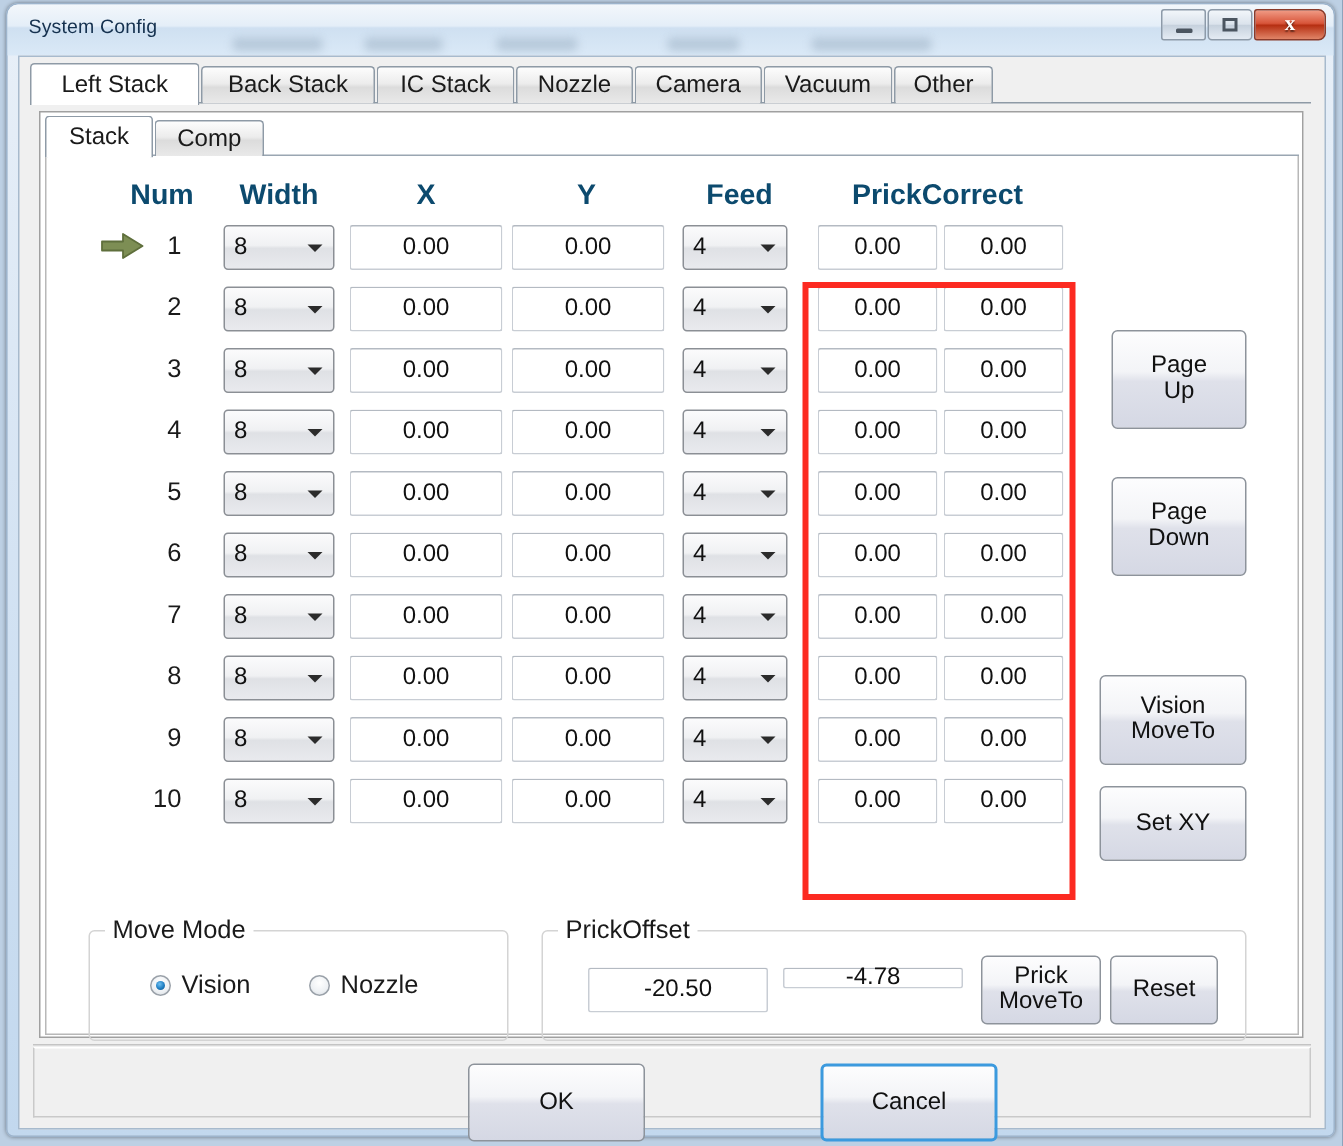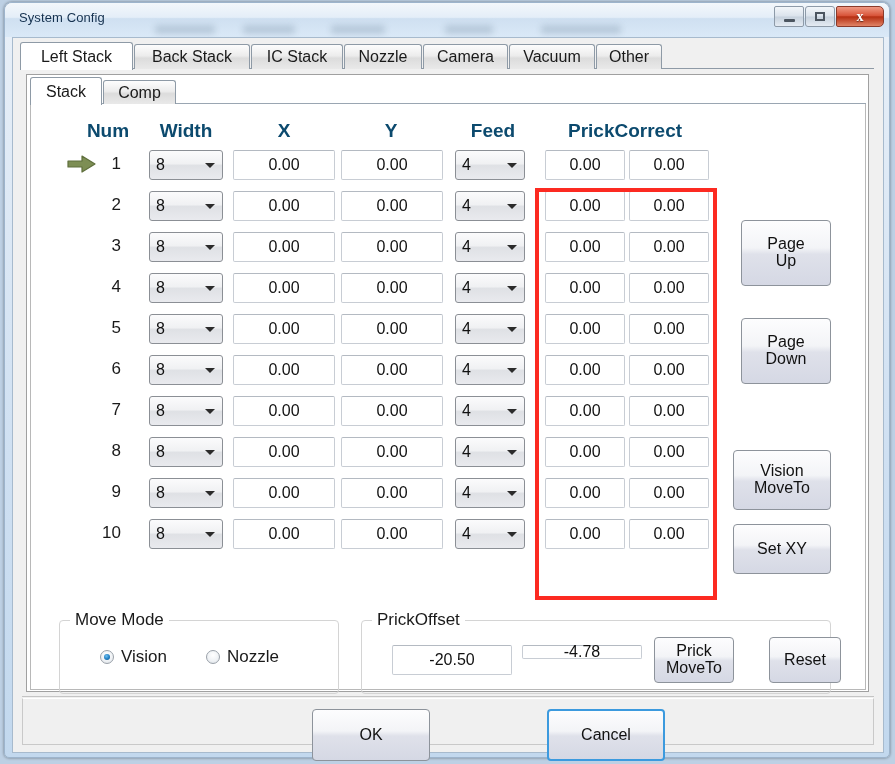--- a/index.html
+++ b/index.html
@@ -560,21 +560,21 @@
               <span>Nozzle</span>
             </div>
           </div>
 
           <div class="groupbox" style="left:330px; top:516px; width:470px; height:74px;">
             <div class="groupbox-title">PrickOffset</div>
             <div class="txtbox" style="left:30px; top:24px; width:120px; height:30px;">-20.50</div>
             <div class="txtbox" style="left:160px; top:24px; width:120px; height:14px;">-4.78</div>
             <div class="btn" style="left:292px; top:16px; width:80px; height:46px;">Prick
 MoveTo</div>
-            <div class="btn" style="left:378px; top:16px; width:72px; height:46px;margin-left:29px;">Reset</div>
+            <div class="btn" style="left:378px; top:16px; width:72px; height:46px;">Reset</div>
           </div>
 
         </div>
       </div>
 
       <div class="footer-sep"></div>
       <div class="footer">
         <div class="btn focus" style="left:524px; top:10px; width:118px; height:52px;">Cancel</div>
         <div class="btn" style="left:289px; top:10px; width:118px; height:52px;">OK</div>
       </div>

